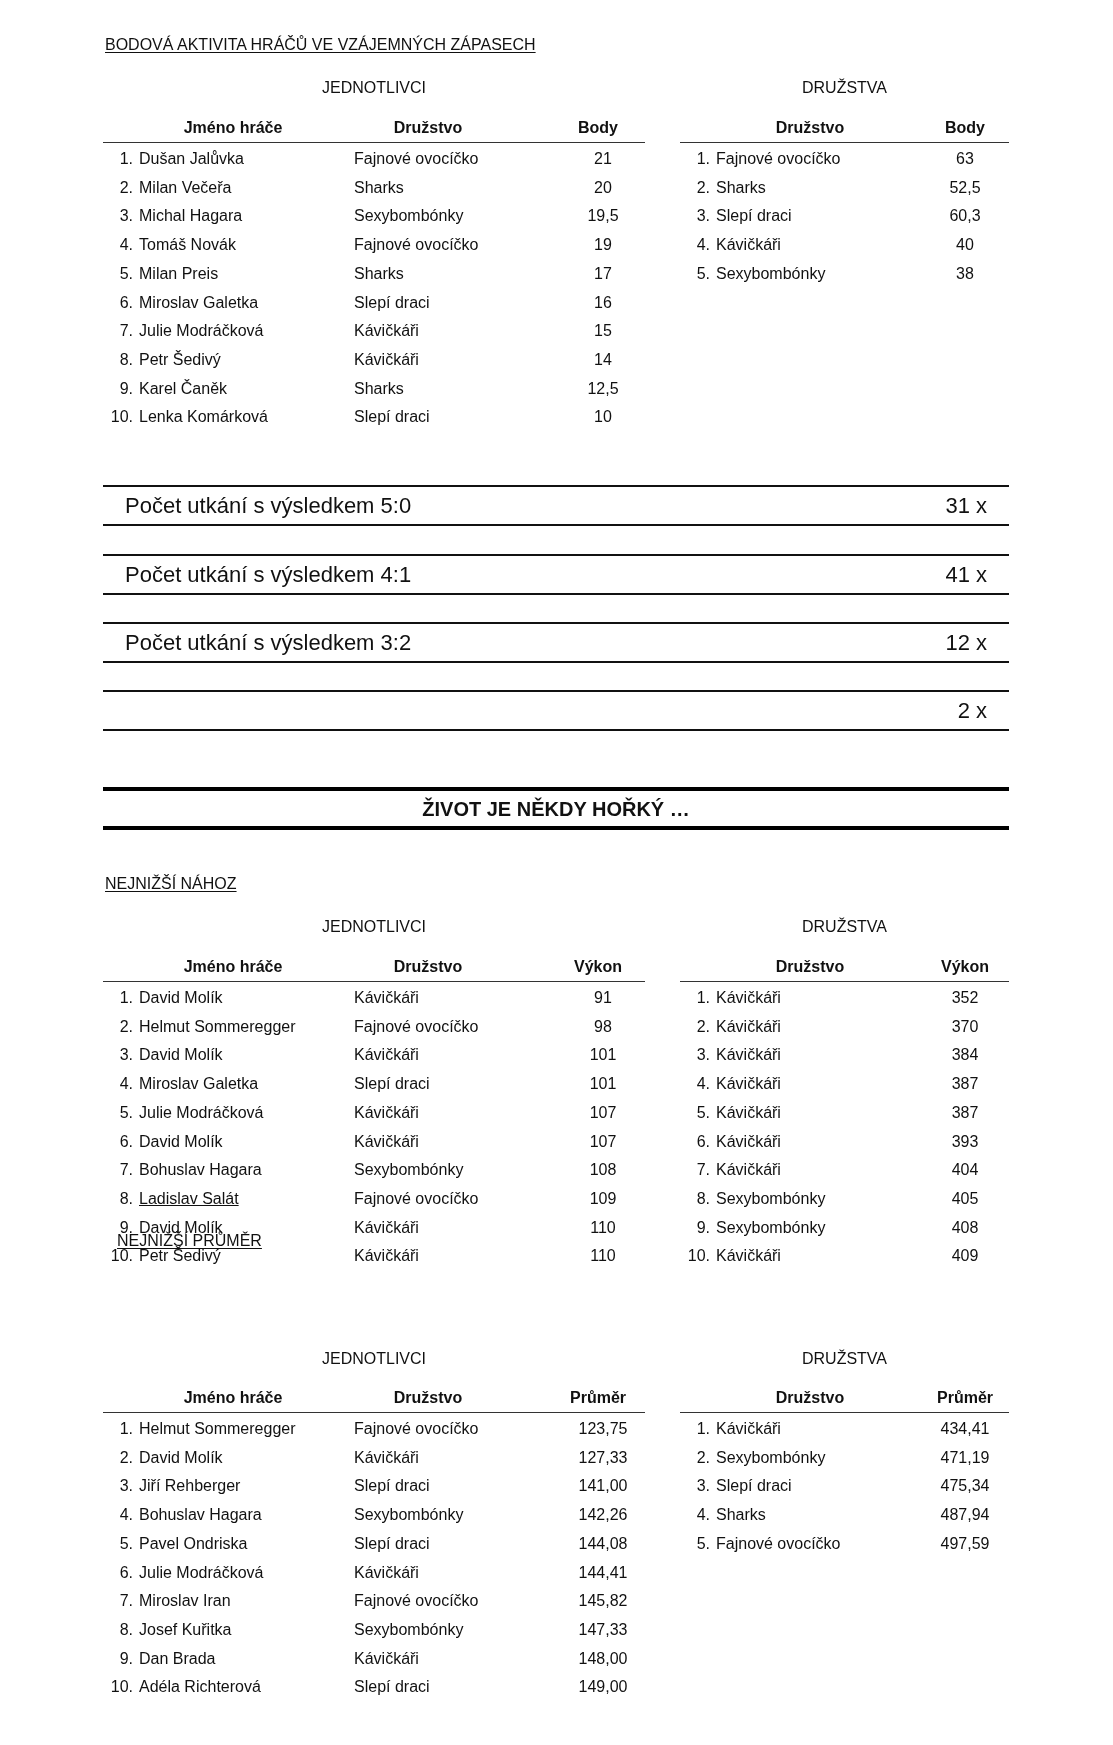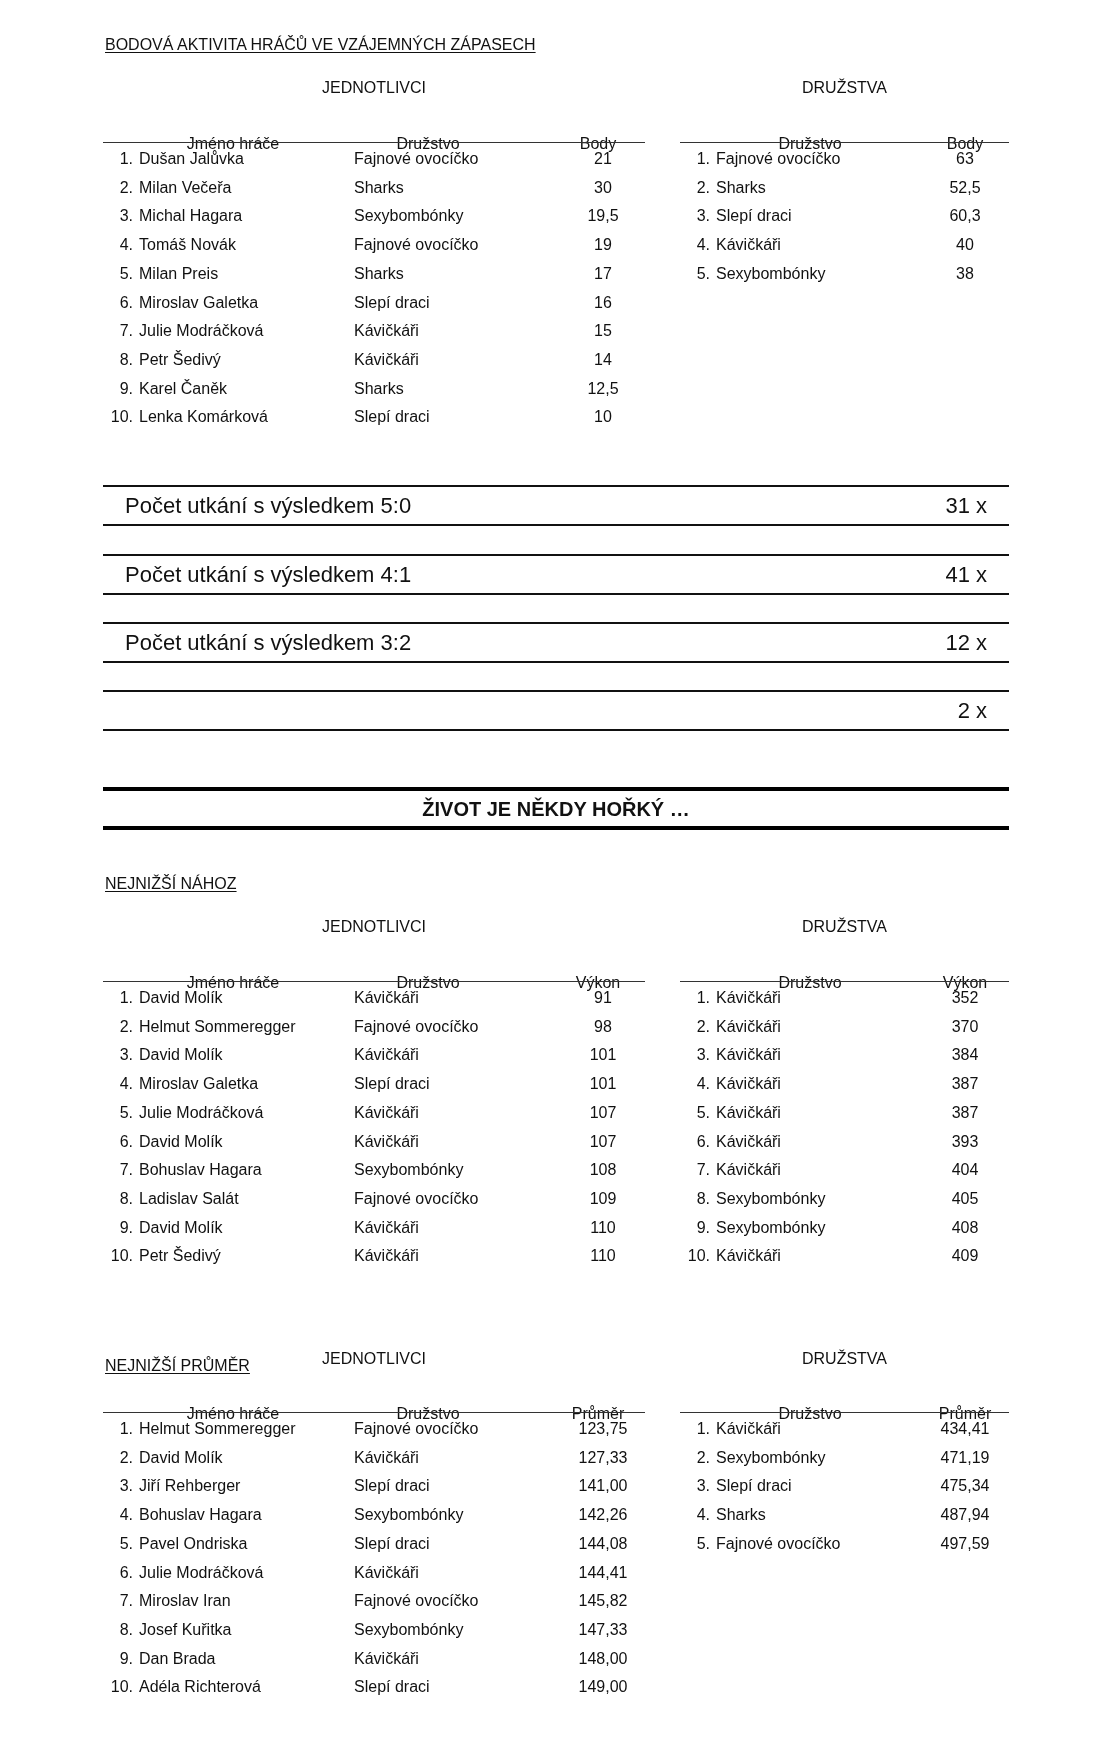--- a/index.html
+++ b/index.html
@@ -6,21 +6,21 @@
   body {
     width: 1113px; height: 1745px; position: relative; overflow: hidden;
     font-family: "Liberation Sans", sans-serif; color: #111;
   }
   .section-title {
     position: absolute; left: 105px; font-size: 16px; text-decoration: underline;
     text-underline-offset: 2px; white-space: nowrap;
   }
   .group-label { position: absolute; font-size: 16px; text-align: center; white-space: nowrap; }
   .tbl { position: absolute; }
-  .tbl .hdr { position: absolute; top: 16px; font-size: 16px; white-space: nowrap; }
+  .tbl .hdr { position: absolute; top: 0; font-size: 16px; white-space: nowrap; font-weight: bold; }
   .tbl .rule { position: absolute; left: 0; right: 0; height: 1px; background: #333; }
   .tbl .row { position: absolute; left: 0; right: 0; height: 28.7px; font-size: 16px; white-space: nowrap; }
   .tbl .row span { position: absolute; top: 0; }
   .num { text-align: right; }
   .c { text-align: center; }
 
   .summary {
     position: absolute; left: 103px; width: 906px; height: 37px;
     border-top: 2px solid #111; border-bottom: 2px solid #111;
   }
@@ -52,21 +52,21 @@
     <div class="row" style="top:31px;">
       <span class="num" style="left:0;width:30px;">1.</span>
       <span style="left:36px;">Dušan Jalůvka</span>
       <span style="left:251px;">Fajnové ovocíčko</span>
       <span class="c" style="left:455px;width:90px;">21</span>
     </div>
     <div class="row" style="top:59.7px;">
       <span class="num" style="left:0;width:30px;">2.</span>
       <span style="left:36px;">Milan Večeřa</span>
       <span style="left:251px;">Sharks</span>
-      <span class="c" style="left:455px;width:90px;">30</span>
+      <span class="c" style="left:455px;width:90px;">20</span>
     </div>
     <div class="row" style="top:88.4px;">
       <span class="num" style="left:0;width:30px;">3.</span>
       <span style="left:36px;">Michal Hagara</span>
       <span style="left:251px;">Sexybombónky</span>
       <span class="c" style="left:455px;width:90px;">19,5</span>
     </div>
     <div class="row" style="top:117.1px;">
       <span class="num" style="left:0;width:30px;">4.</span>
       <span style="left:36px;">Tomáš Novák</span>
@@ -208,21 +208,21 @@
       <span class="c" style="left:455px;width:90px;">107</span>
     </div>
     <div class="row" style="top:203.2px;">
       <span class="num" style="left:0;width:30px;">7.</span>
       <span style="left:36px;">Bohuslav Hagara</span>
       <span style="left:251px;">Sexybombónky</span>
       <span class="c" style="left:455px;width:90px;">108</span>
     </div>
     <div class="row" style="top:231.9px;">
       <span class="num" style="left:0;width:30px;">8.</span>
-      <span style="left:36px;">Ladislav Salát</span>
+      <span style="left:36px;text-decoration:underline;">Ladislav Salát</span>
       <span style="left:251px;">Fajnové ovocíčko</span>
       <span class="c" style="left:455px;width:90px;">109</span>
     </div>
     <div class="row" style="top:260.6px;">
       <span class="num" style="left:0;width:30px;">9.</span>
       <span style="left:36px;">David Molík</span>
       <span style="left:251px;">Kávičkáři</span>
       <span class="c" style="left:455px;width:90px;">110</span>
     </div>
     <div class="row" style="top:289.3px;">
@@ -281,21 +281,21 @@
       <span style="left:36px;">Sexybombónky</span>
       <span class="c" style="left:245px;width:80px;">408</span>
     </div>
     <div class="row" style="top:289.3px;">
       <span class="num" style="left:0;width:30px;">10.</span>
       <span style="left:36px;">Kávičkáři</span>
       <span class="c" style="left:245px;width:80px;">409</span>
     </div>
   </div>
 
-<div class="section-title" style="top:1357px;">NEJNIŽŠÍ PRŮMĚR</div>
+<div class="section-title" style="top:1232px;margin-left:12px;">NEJNIŽŠÍ PRŮMĚR</div>
 
 <div class="group-label" style="left:103px; width:542px; top:1350px;">JEDNOTLIVCI</div>
 <div class="group-label" style="left:680px; width:329px; top:1350px;">DRUŽSTVA</div>
 
 <div class="tbl" id="t-avg-ind" style="left:103px; top:1389px; width:542px;">
     <span class="hdr c" style="left:40px;width:180px;">Jméno hráče</span>
     <span class="hdr c" style="left:235px;width:180px;">Družstvo</span>
     <span class="hdr c" style="left:450px;width:90px;">Průměr</span>
     <div class="rule" style="top:23px;"></div>
     <div class="row" style="top:31px;">

